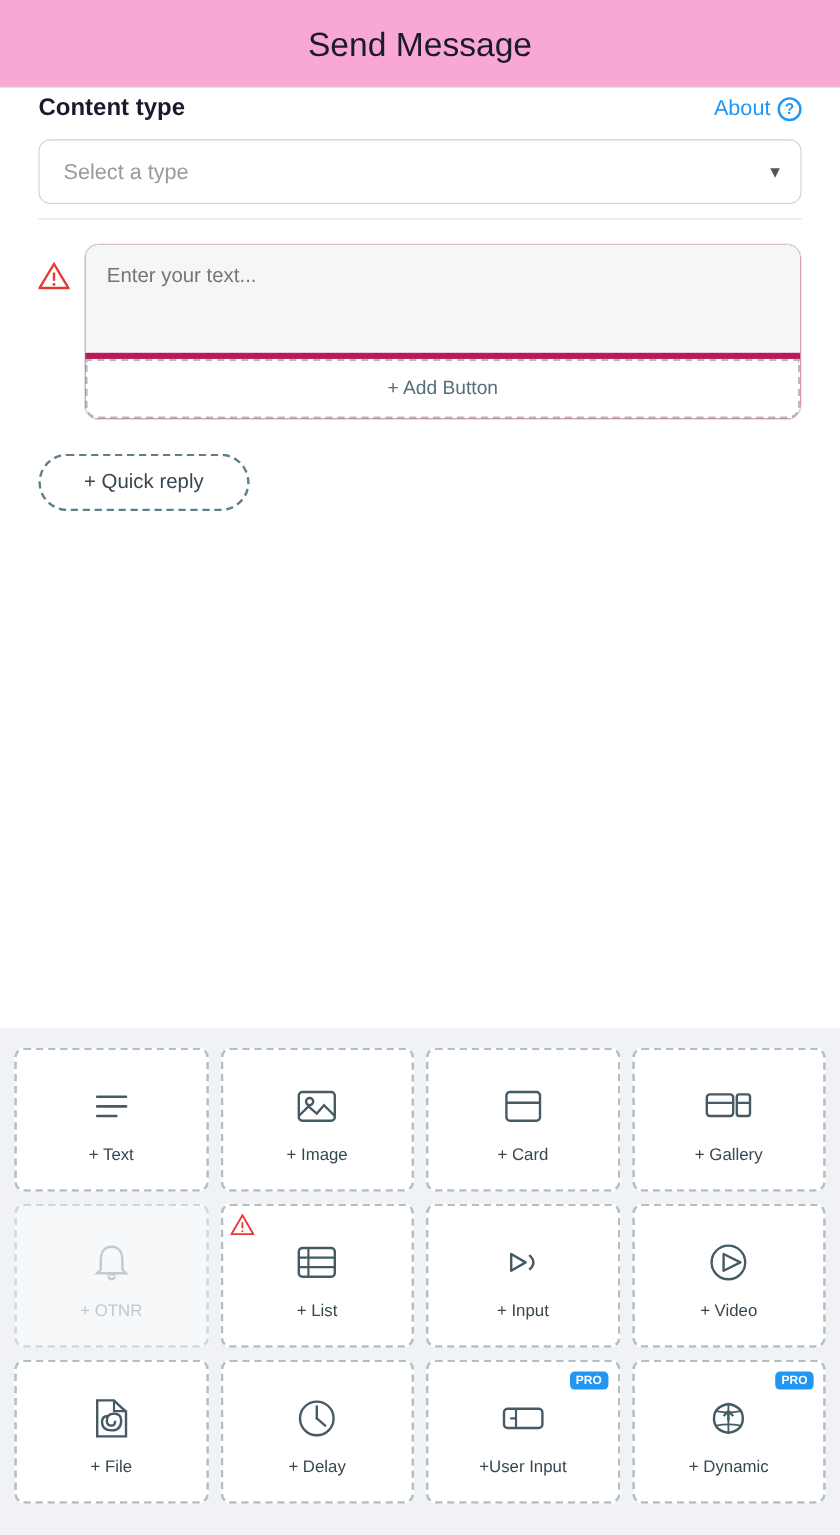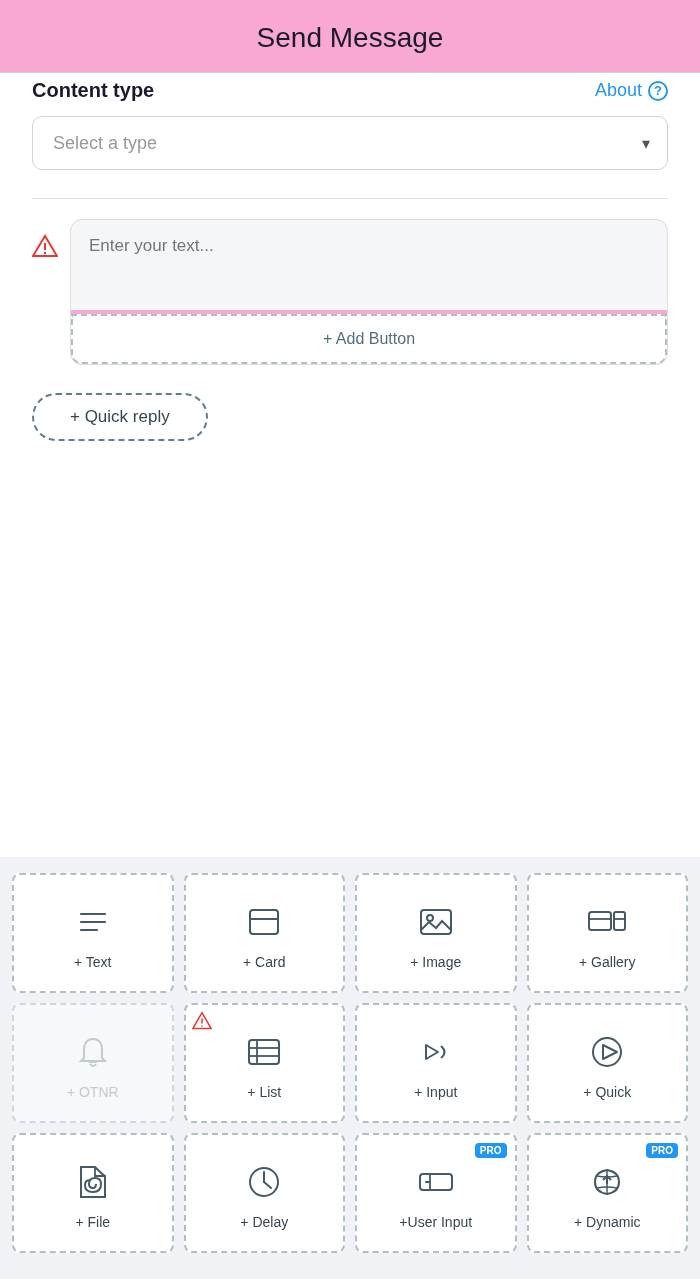--- a/index.html
+++ b/index.html
@@ -54,21 +54,21 @@
       border-radius: 50%;
       display: inline-flex;
       align-items: center;
       justify-content: center;
       font-size: 13px;
       font-weight: 700;
       color: #2196f3;
     }
     .select-wrapper {
       position: relative;
-      margin-bottom: 28px;
+      margin-bottom: 12px;
     }
     .select-dropdown {
       width: 100%;
       padding: 16px 20px;
       border: 1.5px solid #d0d3d8;
       border-radius: 10px;
       font-size: 18px;
       color: #999;
       background: #fff;
       appearance: none;
@@ -99,21 +99,21 @@
       color: #e53935;
       font-size: 22px;
       margin-top: 14px;
       flex-shrink: 0;
     }
     .text-box-wrapper {
       flex: 1;
       border: 1.5px solid #e0e0e0;
       border-radius: 12px;
       overflow: hidden;
-      background: #f9a8d4;
+      background: #be185d;
     }
     .text-area {
       width: 100%;
       min-height: 90px;
       padding: 16px 18px;
       border: none;
       background: #f5f6f8;
       font-size: 17px;
       color: #aaa;
       resize: none;
@@ -276,36 +276,36 @@
           <line x1="8" y1="20" x2="32" y2="20" stroke="#455a64" stroke-width="2.2" stroke-linecap="round"></line>
           <line x1="8" y1="28" x2="24" y2="28" stroke="#455a64" stroke-width="2.2" stroke-linecap="round"></line>
         </svg>
       </div>
       <span class="grid-item-label">+ Text</span>
     </div>
 
     <div class="grid-item">
       <div class="grid-item-icon">
         <svg viewBox="0 0 40 40" xmlns="http://www.w3.org/2000/svg">
-          <rect x="6" y="8" width="28" height="24" rx="3" stroke="#455a64" stroke-width="2" fill="none"></rect>
-          <line x1="6" y1="17" x2="34" y2="17" stroke="#455a64" stroke-width="2"></line>
-        </svg>
-      </div>
-      <span class="grid-item-label">+ Card</span>
-    </div>
-
-    <div class="grid-item">
-      <div class="grid-item-icon">
-        <svg viewBox="0 0 40 40" xmlns="http://www.w3.org/2000/svg">
           <rect x="5" y="8" width="30" height="24" rx="3" stroke="#455a64" stroke-width="2" fill="none"></rect>
           <circle cx="14" cy="16" r="3" stroke="#455a64" stroke-width="2" fill="none"></circle>
           <polyline points="5,28 13,20 20,26 26,19 35,28" stroke="#455a64" stroke-width="2" fill="none"></polyline>
         </svg>
       </div>
       <span class="grid-item-label">+ Image</span>
+    </div>
+
+    <div class="grid-item">
+      <div class="grid-item-icon">
+        <svg viewBox="0 0 40 40" xmlns="http://www.w3.org/2000/svg">
+          <rect x="6" y="8" width="28" height="24" rx="3" stroke="#455a64" stroke-width="2" fill="none"></rect>
+          <line x1="6" y1="17" x2="34" y2="17" stroke="#455a64" stroke-width="2"></line>
+        </svg>
+      </div>
+      <span class="grid-item-label">+ Card</span>
     </div>
 
     <div class="grid-item">
       <div class="grid-item-icon">
         <svg viewBox="0 0 40 40" xmlns="http://www.w3.org/2000/svg">
           <rect x="2" y="10" width="22" height="18" rx="2.5" stroke="#455a64" stroke-width="2" fill="none"></rect>
           <line x1="2" y1="17" x2="24" y2="17" stroke="#455a64" stroke-width="1.8"></line>
           <rect x="27" y="10" width="11" height="18" rx="2" stroke="#455a64" stroke-width="2" fill="none"></rect>
           <line x1="27" y1="17" x2="38" y2="17" stroke="#455a64" stroke-width="1.8"></line>
         </svg>
@@ -357,21 +357,21 @@
       <span class="grid-item-label">+ Input</span>
     </div>
 
     <div class="grid-item">
       <div class="grid-item-icon">
         <svg viewBox="0 0 40 40" xmlns="http://www.w3.org/2000/svg">
           <circle cx="20" cy="20" r="14" stroke="#455a64" stroke-width="2" fill="none"></circle>
           <polygon points="16,13 16,27 30,20" stroke="#455a64" stroke-width="2" fill="none" stroke-linejoin="round"></polygon>
         </svg>
       </div>
-      <span class="grid-item-label">+ Quick</span>
+      <span class="grid-item-label">+ Video</span>
     </div>
 
   </div>
 
   <div class="grid-row">
 
     <div class="grid-item">
       <div class="grid-item-icon">
         <svg viewBox="0 0 40 40" xmlns="http://www.w3.org/2000/svg">
           <path d="M22 5 C30 13 32 14 32 14 L32 35 L8 35 L8 5 Z" stroke="#455a64" stroke-width="2" fill="none"></path>

